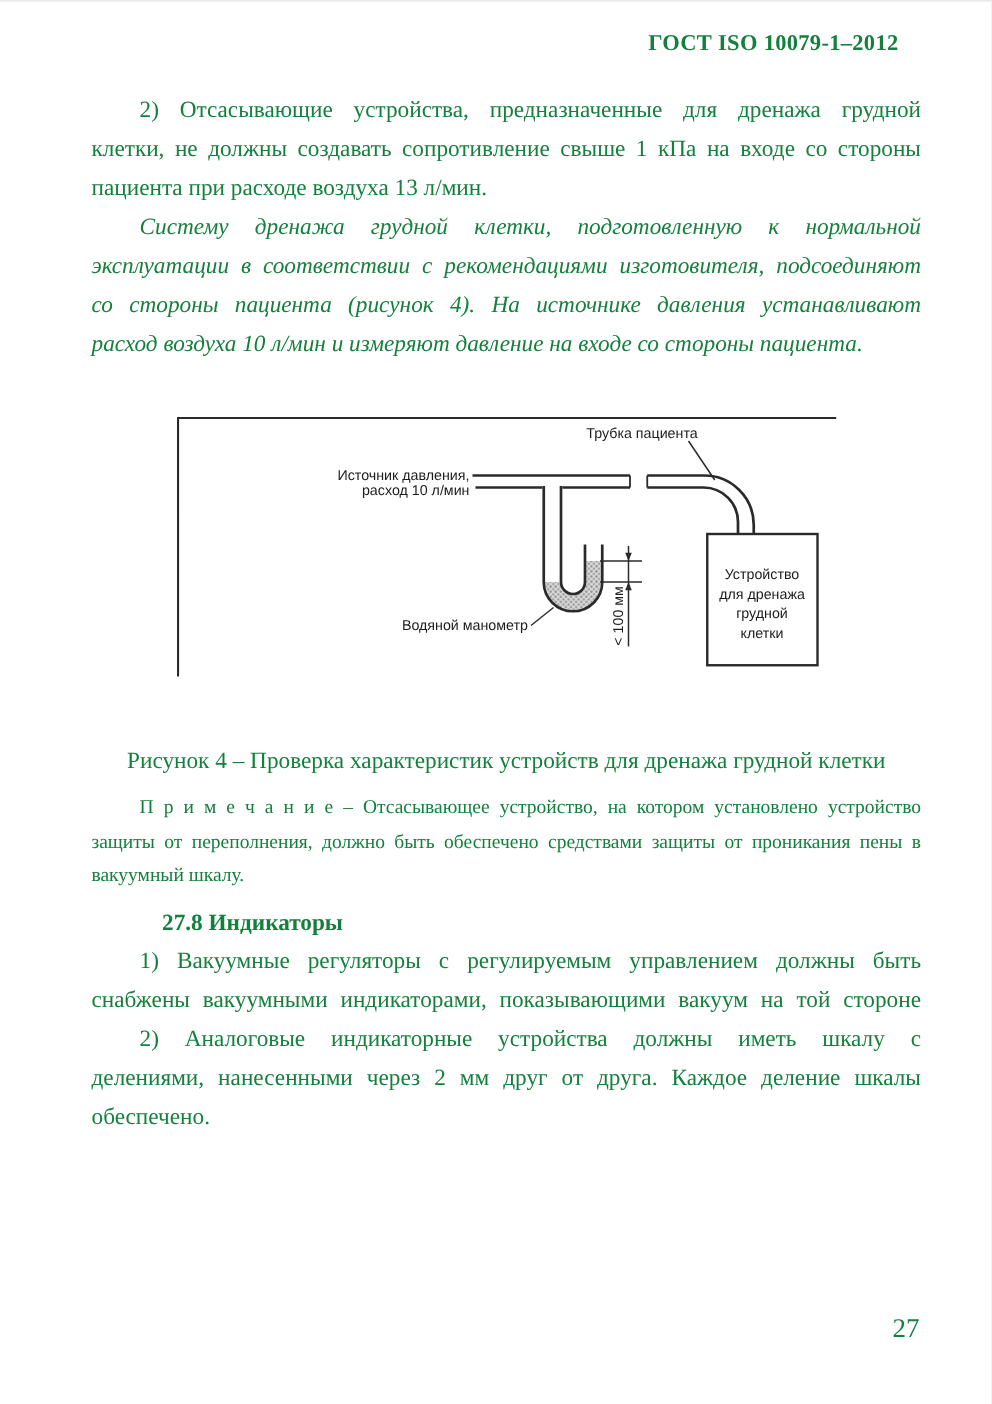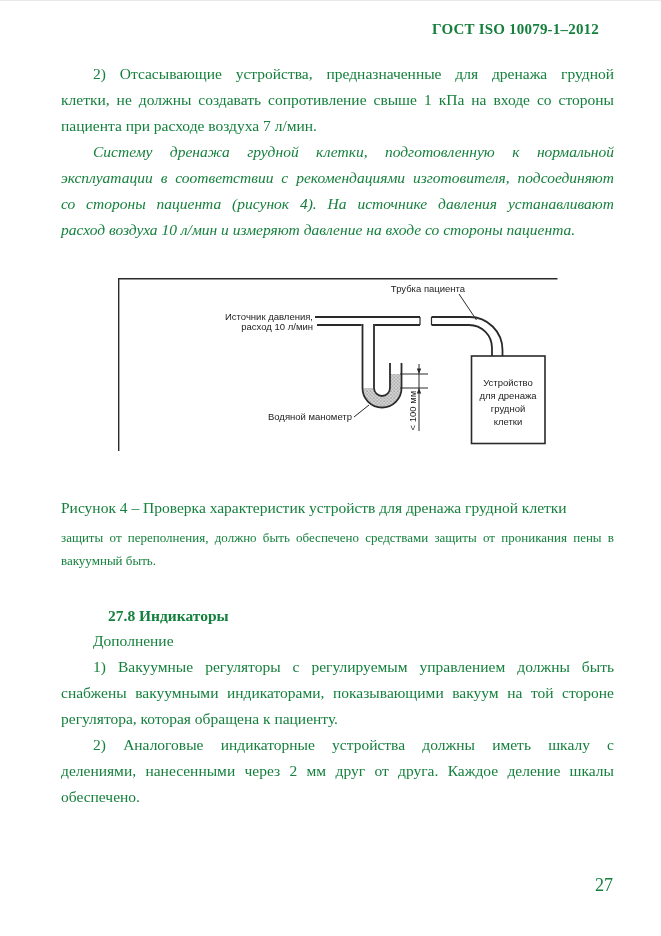--- a/index.html
+++ b/index.html
@@ -18,21 +18,21 @@
   }
   .col{position:absolute;left:61px;width:553px;}
   .tline{text-align:justify;text-align-last:justify;}
   .tline.last{text-align-last:left;}
   .tline.first{text-indent:32px;}
   .body-text{font-size:15.5px;line-height:26px;}
   .italic{font-style:italic;}
   .note-text{font-size:13px;line-height:22.6px;}
   .fig-caption{
     position:absolute;left:61px;width:553px;top:494px;
-    font-size:15.5px;line-height:26px;
+    font-size:15.5px;line-height:26px;text-align:center;
   }
   .section-heading{
     position:absolute;left:108px;top:602px;
     font-size:15.5px;font-weight:bold;line-height:26px;
   }
   .page-number{
     position:absolute;right:48px;top:876px;
     font-size:18px;line-height:16px;
   }
   .figure-wrap{position:absolute;left:118px;top:277px;width:441px;height:174px;}
@@ -42,21 +42,21 @@
 <body>
 
 <div class="page">
 
   <div class="doc-header">ГОСТ ISO 10079-1–2012</div>
 
   <div class="col body-text" style="top:60px">
     <div>
         <div class="tline first">2) Отсасывающие устройства, предназначенные для дренажа грудной</div>
         <div class="tline">клетки, не должны создавать сопротивление свыше 1 кПа на входе со стороны</div>
-        <div class="tline last">пациента при расходе воздуха 7 л/мин.</div>
+        <div class="tline last">пациента при расходе воздуха 13 л/мин.</div>
       </div>
     <div class="italic">
         <div class="tline first">Систему дренажа грудной клетки, подготовленную к нормальной</div>
         <div class="tline">эксплуатации в соответствии с рекомендациями изготовителя, подсоединяют</div>
         <div class="tline">со стороны пациента (рисунок 4). На источнике давления устанавливают</div>
         <div class="tline last">расход воздуха 10 л/мин и измеряют давление на входе со стороны пациента.</div>
       </div>
   </div>
 
   <div class="figure-wrap">
@@ -113,35 +113,32 @@
       <text x="390" y="121" text-anchor="middle">для дренажа</text>
       <text x="390" y="134" text-anchor="middle">грудной</text>
       <text x="390" y="147" text-anchor="middle">клетки</text>
     </svg>
   </div>
 
   <div class="fig-caption">Рисунок 4 – Проверка характеристик устройств для дренажа грудной клетки</div>
 
   <div class="col note-text" style="top:526px">
     <div>
+        <div class="tline first">П р и м е ч а н и е – Отсасывающее устройство, на котором установлено устройство</div>
         <div class="tline">защиты от переполнения, должно быть обеспечено средствами защиты от проникания пены в</div>
-        <div class="tline last">вакуумный быть.</div>
+        <div class="tline last">вакуумный шкалу.</div>
       </div>
   </div>
 
   <div class="section-heading">27.8 Индикаторы</div>
 
   <div class="col body-text" style="top:627px">
     <div>
-        <div class="tline first last">Дополнение</div>
-      </div>
-    <div>
         <div class="tline first">1) Вакуумные регуляторы с регулируемым управлением должны быть</div>
         <div class="tline">снабжены вакуумными индикаторами, показывающими вакуум на той стороне</div>
-        <div class="tline last">регулятора, которая обращена к пациенту.</div>
       </div>
     <div>
         <div class="tline first">2) Аналоговые индикаторные устройства должны иметь шкалу с</div>
         <div class="tline">делениями, нанесенными через 2 мм друг от друга. Каждое деление шкалы</div>
         <div class="tline last">обеспечено.</div>
       </div>
   </div>
 
   <div class="page-number">27</div>
 

